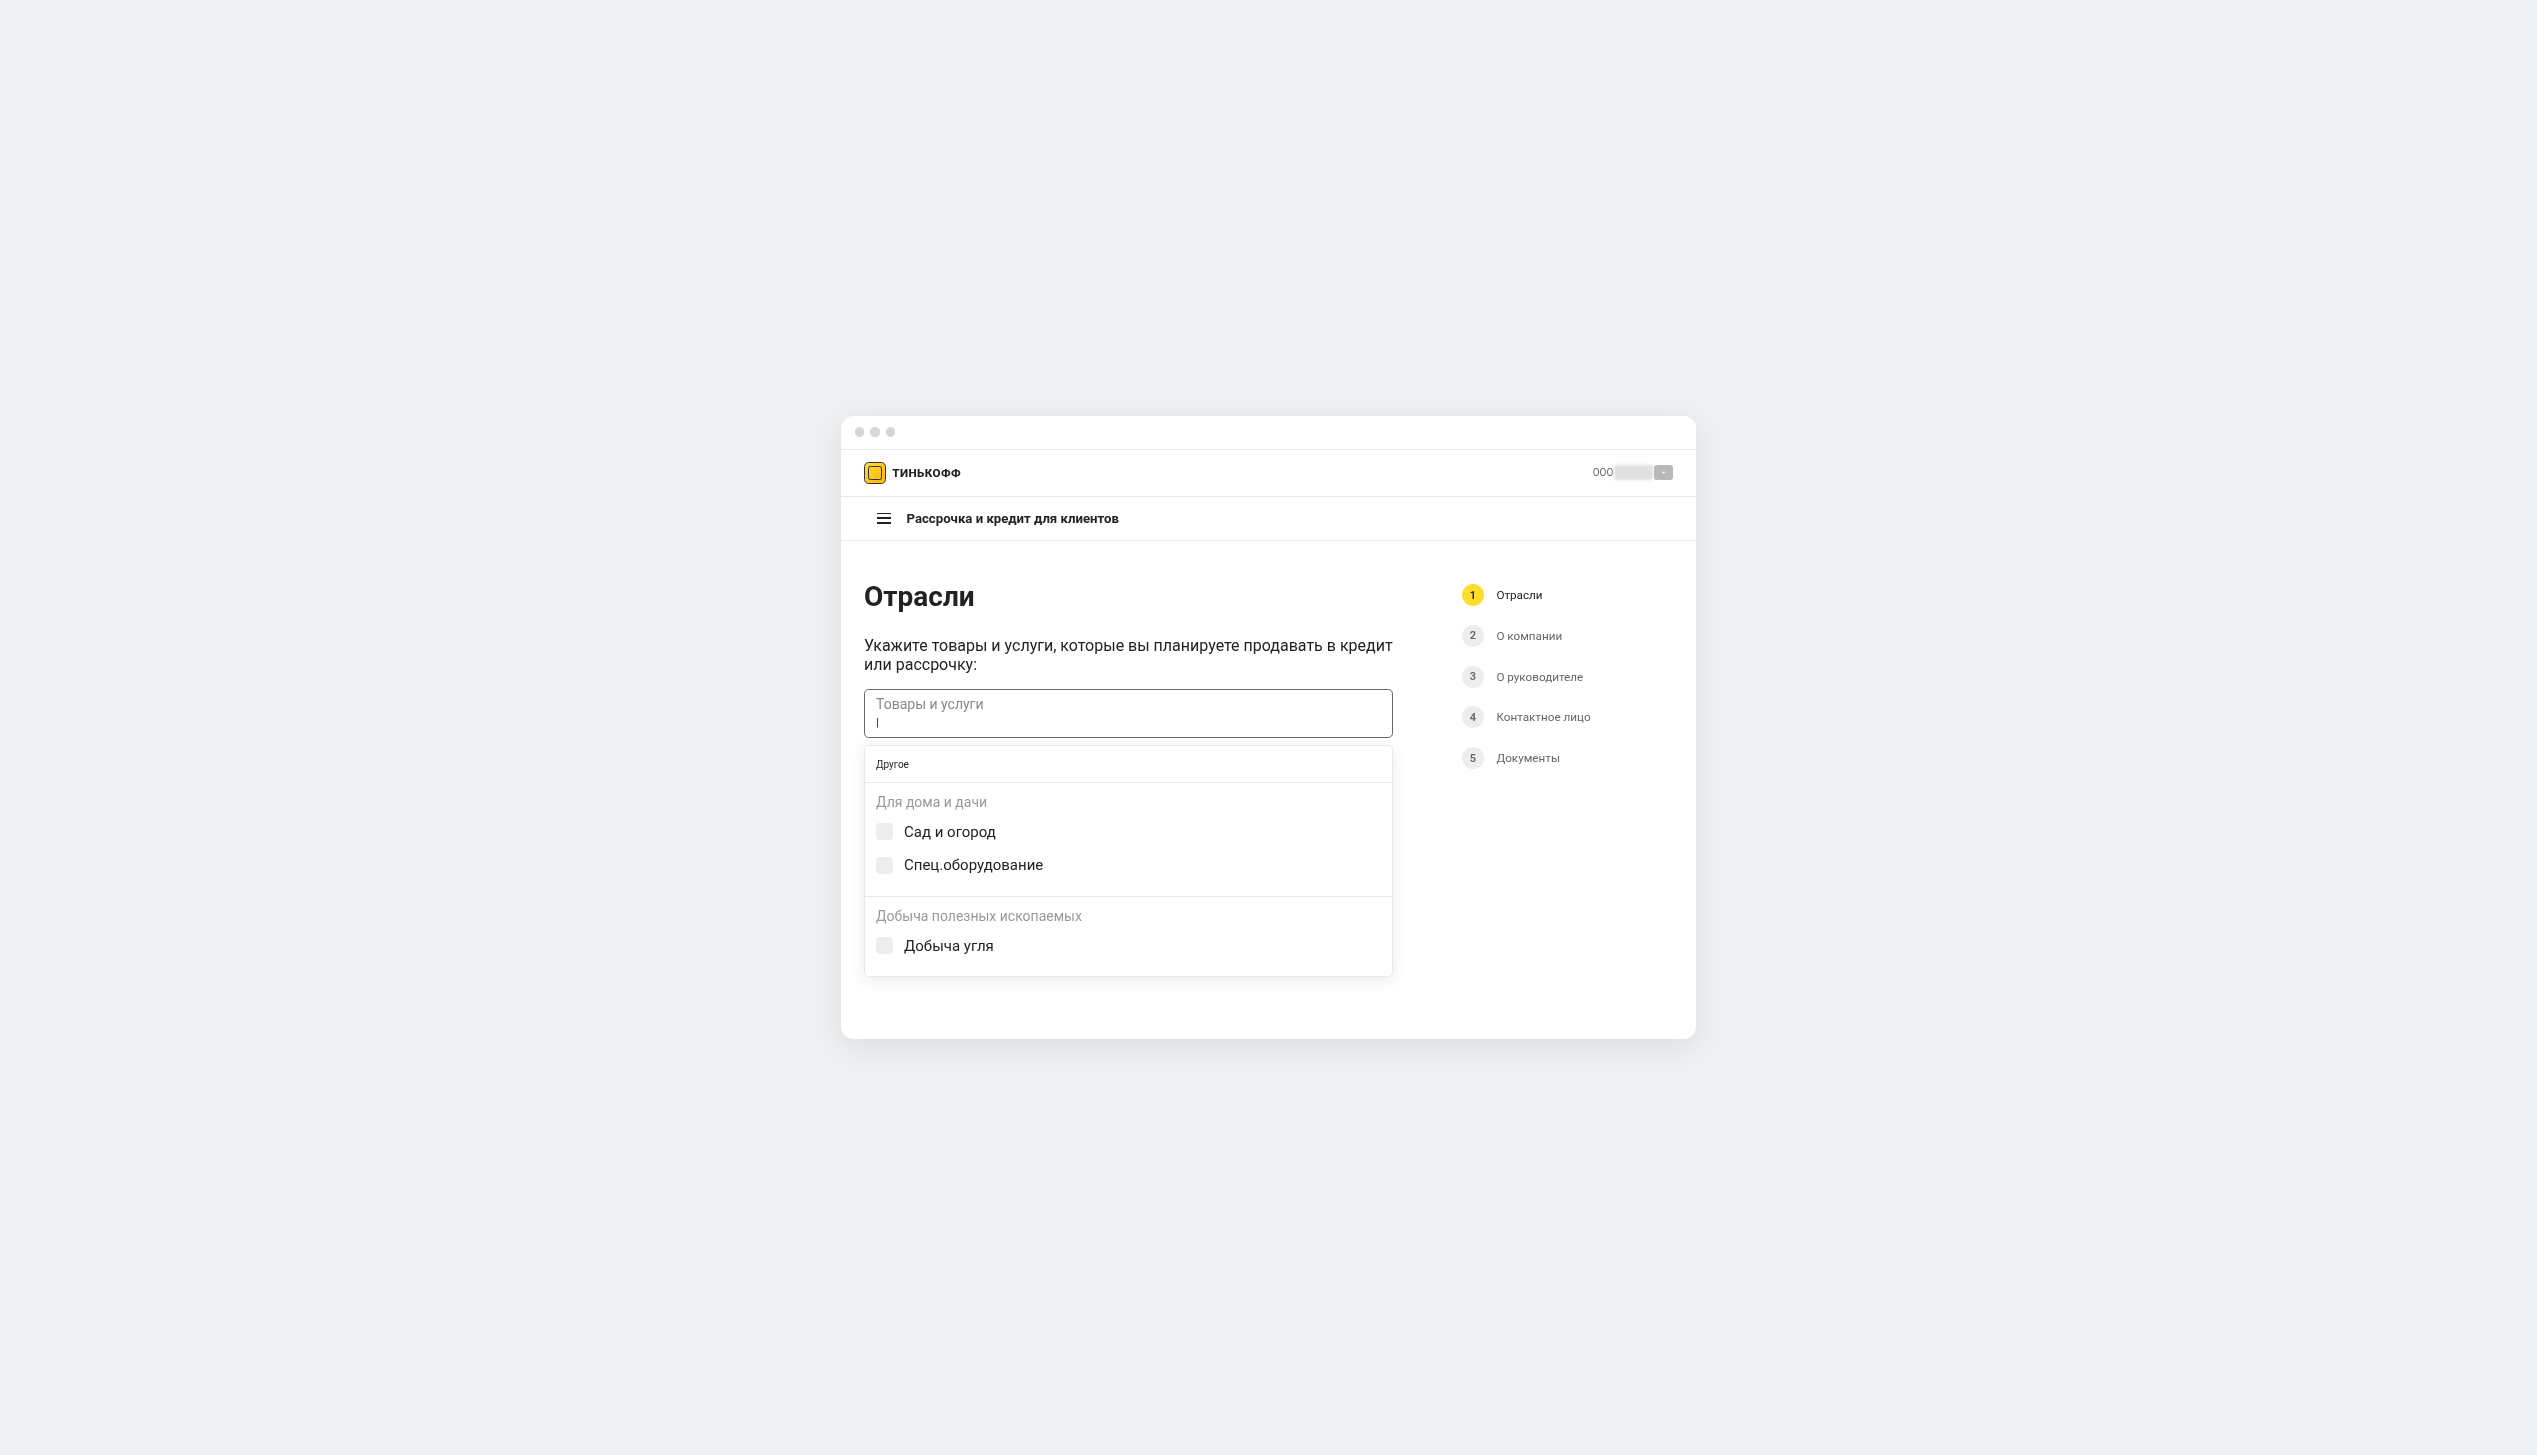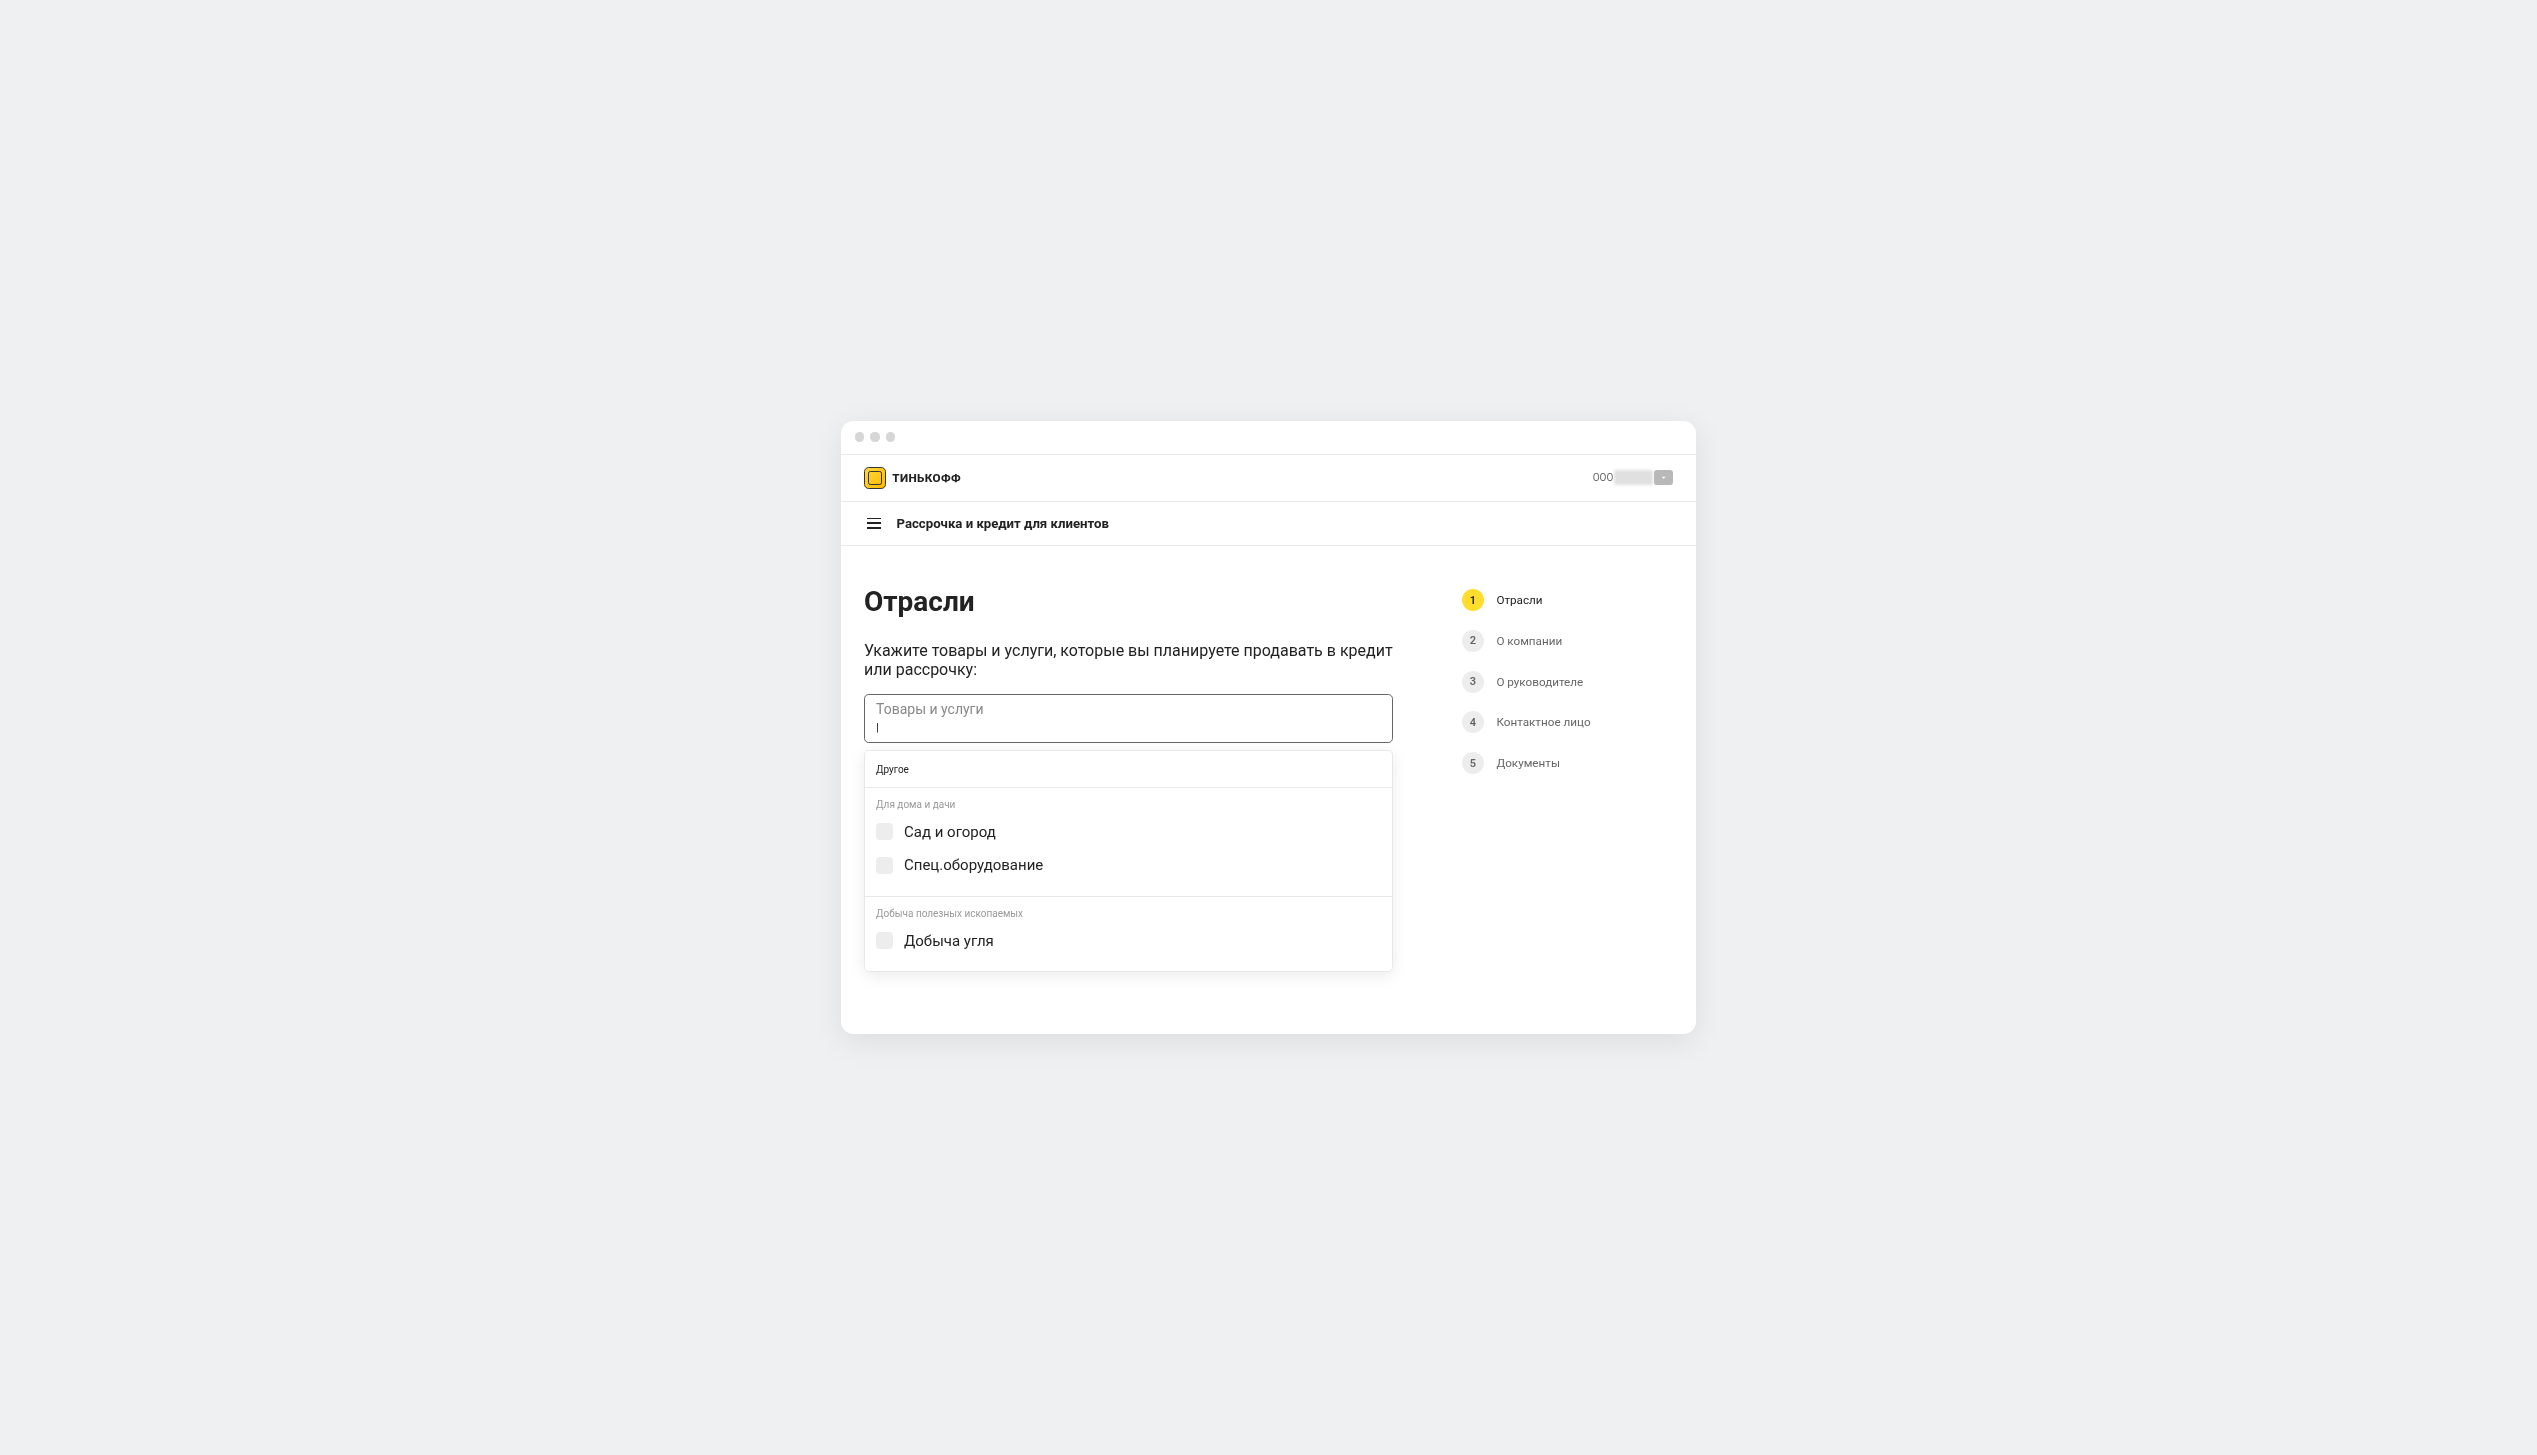--- a/index.html
+++ b/index.html
@@ -100,21 +100,21 @@
       border-radius: 3.1px;
       display: flex;
       align-items: center;
       justify-content: center;
     }
     .dropdown-btn svg { width: 9.3px; height: 9.3px; fill: #fff; }
     .subheader {
       display: flex;
       align-items: center;
       gap: 15.5px;
-      padding: 14px 26px;
+      padding: 14px 36px;
       border-bottom: 0.8px solid #e8e8e8;
     }
     .menu-icon { display: flex; flex-direction: column; gap: 3.1px; cursor: pointer; }
     .menu-icon span { width: 14px; height: 1.6px; background: #222; }
     .subheader-title { font-size: 13.2px; font-weight: 700; color: #222; }
     .content {
       display: flex;
       padding: 39px 23px 62px;
       gap: 69px;
     }
@@ -162,21 +162,21 @@
       color: #222;
       border-bottom: 0.8px solid #e8e8e8;
       cursor: pointer;
     }
     .dd-section {
       border-bottom: 0.8px solid #e8e8e8;
       padding: 11px 0 14px;
     }
     .dd-section:last-child { border-bottom: none; }
     .dd-section-title {
-      font-size: 10px;
+      font-size: 14px;
       color: #999;
       padding: 0 11px 4.7px;
     }
     .dd-option {
       display: flex;
       align-items: center;
       gap: 11px;
       padding: 7.8px 11px;
       cursor: pointer;
     }

